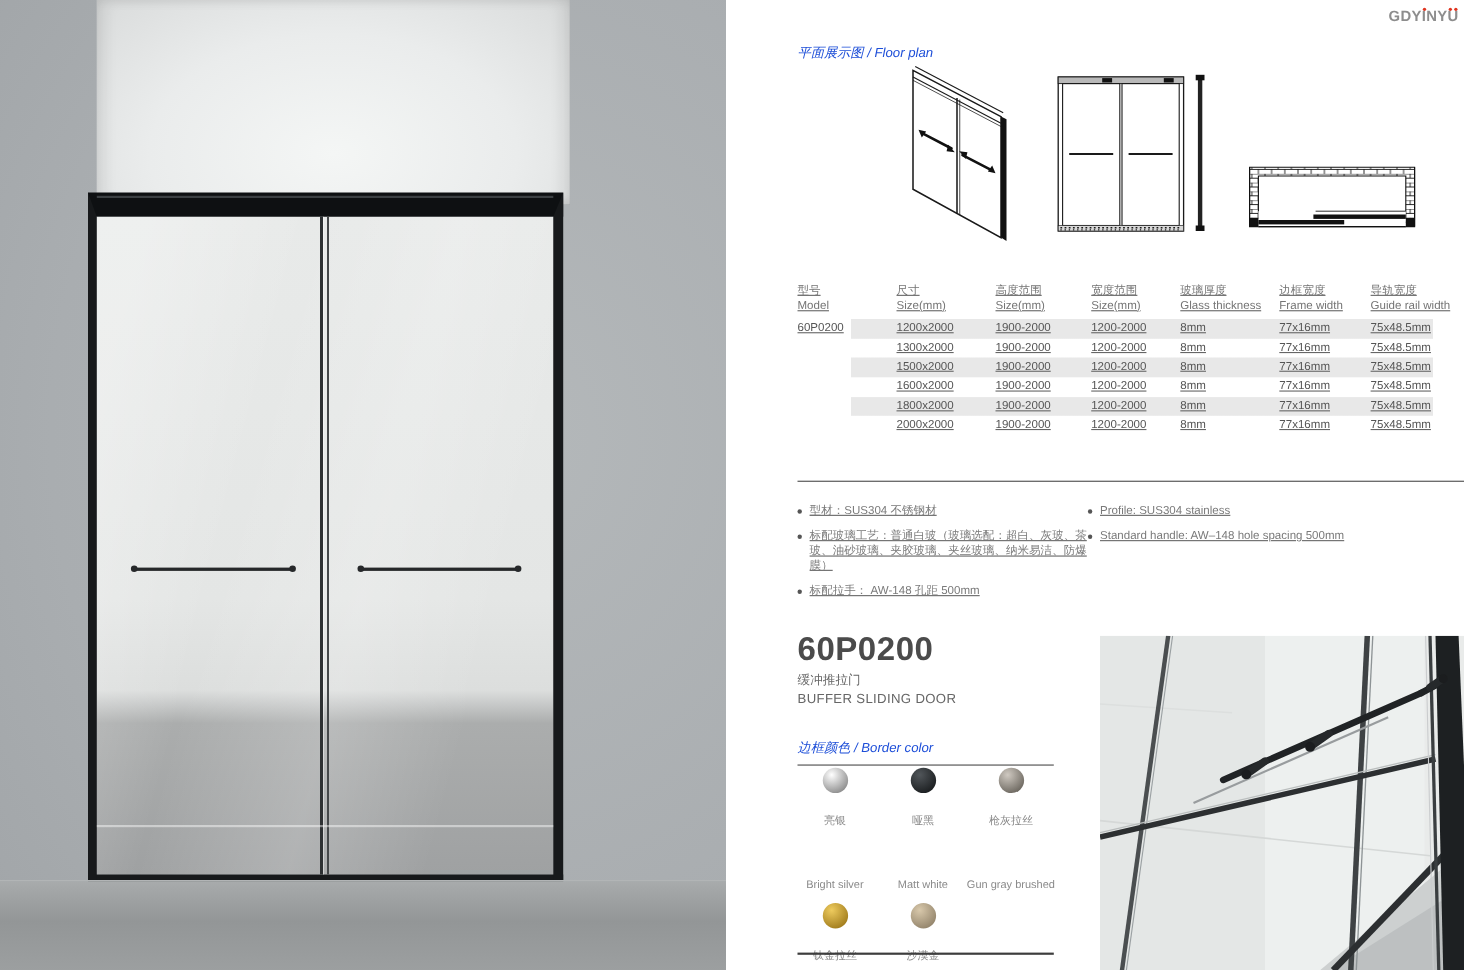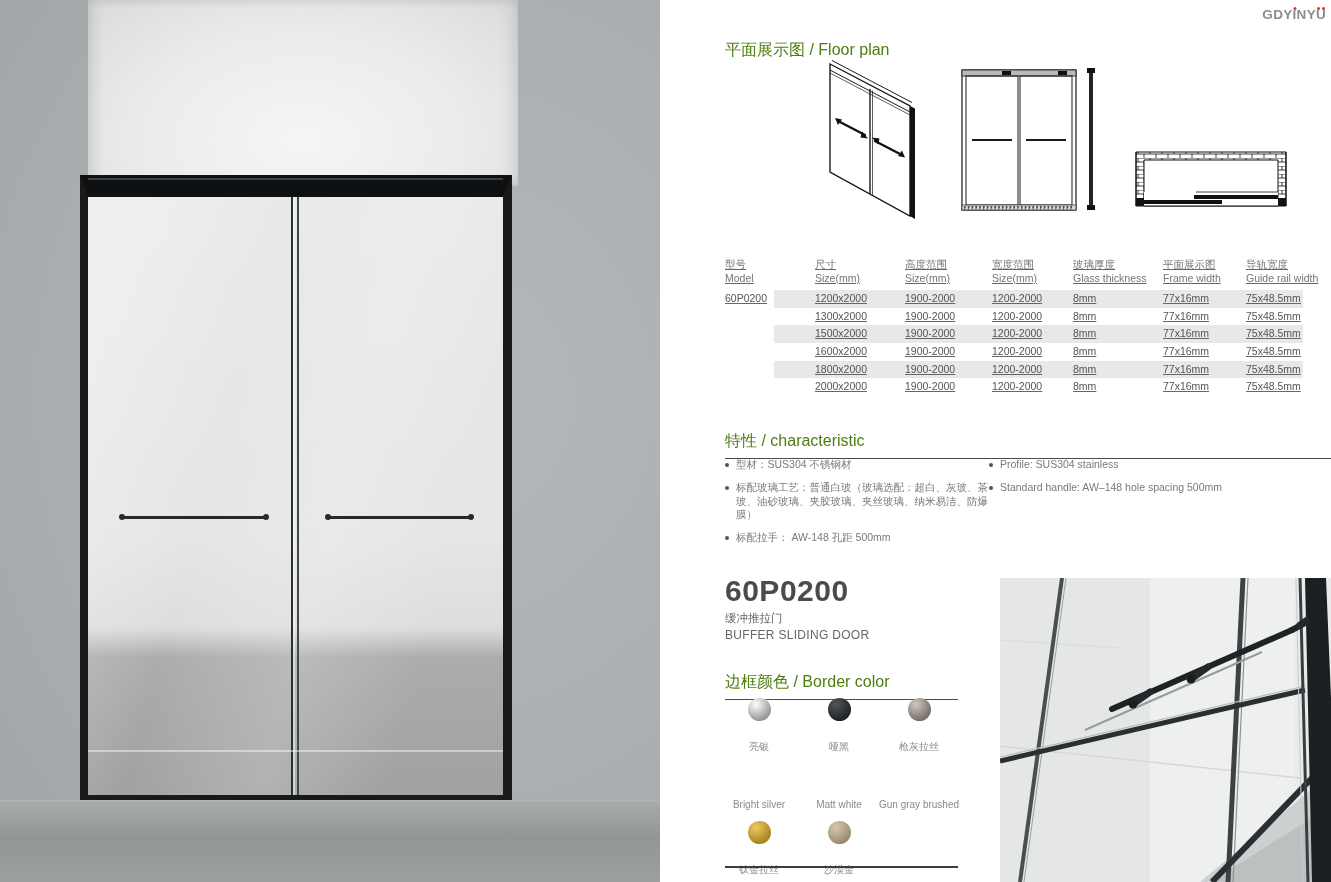--- a/index.html
+++ b/index.html
@@ -61,21 +61,21 @@
   .logo .li-dot::after{
     content:""; position:absolute; left:50%; transform:translateX(-50%); top:0;
     width:3px; height:3px; border-radius:50%; background:var(--accent);
   }
   .logo .lu-uml::after{
     content:""; position:absolute; left:calc(50% - 4px); top:0;
     width:3px; height:3px; border-radius:50%; background:var(--accent);
     box-shadow:5px 0 0 var(--accent);
   }
 
-  .sec-title{ font-size:16px; color:#4d7c0f; }
+  .sec-title{ font-size:12px; color:#1d4ed8;font-style:italic; }
   .fp-title{ position:absolute; left:65px; top:40px; }
 
   .dwg{ position:absolute; }
   .dwg-persp{ left:148px; top:58px; }
   .dwg-front{ left:298px; top:62px; }
   .dwg-plan{ left:472px; top:142px; }
 
   
   .spec-table{ position:absolute; left:65px; top:258px; width:606px; font-size:10.5px;text-decoration:underline; }
   .thead,.tr{ display:grid; grid-template-columns:90px 90px 87px 81px 90px 83px 85px; }
@@ -83,21 +83,21 @@
   .th{ color:#757575; line-height:13.5px; }
   .tr{ height:17.7px; line-height:17.7px; color:#555; }
   .tr.striped{
     background:linear-gradient(to right, transparent 49px, var(--stripe) 49px, var(--stripe) 578px, transparent 578px);
   }
   .td.model{ color:#555; }
 
   
   .char{ position:absolute; left:65px; top:431px; width:606px; }
   .char .rule{ margin-top:6px; border-top:1px solid #4a4a4a; width:606px; }
-  .blist{ list-style:none; margin:0; padding:0; position:absolute; top:27px; }
+  .blist{ list-style:none; margin:0; padding:0; position:absolute; top:27px;text-decoration:underline; }
   .blist.left{ left:0; width:268px; }
   .blist.right{ left:264px; width:331px; }
   .bullet{ display:flex; gap:7px; margin-bottom:9px; font-size:10.5px; color:#7a7a7a; line-height:13.8px; }
   .bullet .dot{ flex:none; width:4px; height:4px; border-radius:50%; background:#555; margin-top:5px; }
 
   
   .product{ position:absolute; left:65px; top:574px; }
   .pcode{ font-size:30px; font-weight:bold; color:#4b4b4b; letter-spacing:.5px; }
   .pzh{ font-size:11.5px; color:#666; margin-top:3px; }
   .pen{ font-size:12px; color:#666; margin-top:2px; letter-spacing:.3px; }
@@ -215,21 +215,21 @@
           </div>
           <div class="th">
             <div class="th-zh">宽度范围</div>
             <div class="th-en">Size(mm)</div>
           </div>
           <div class="th">
             <div class="th-zh">玻璃厚度</div>
             <div class="th-en">Glass thickness</div>
           </div>
           <div class="th">
-            <div class="th-zh">平面展示图</div>
+            <div class="th-zh">边框宽度</div>
             <div class="th-en">Frame width</div>
           </div>
           <div class="th">
             <div class="th-zh">导轨宽度</div>
             <div class="th-en">Guide rail width</div>
           </div>
         </div>
       <div class="tbody">
           <div class="tr striped">
             <div class="td model">60P0200</div>
@@ -282,21 +282,20 @@
             <div class="td">1900-2000</div>
             <div class="td">1200-2000</div>
             <div class="td">8mm</div>
             <div class="td">77x16mm</div>
             <div class="td">75x48.5mm</div>
           </div>
         </div>
     </div>
 
     <div class="char">
-      <div class="sec-title">特性 / characteristic</div>
       <div class="rule"></div>
       <ul class="blist left">
           <li class="bullet">
             <span class="dot"></span>
             <span class="btext">型材：SUS304 不锈钢材</span>
           </li>
           <li class="bullet">
             <span class="dot"></span>
             <span class="btext">标配玻璃工艺：普通白玻（玻璃选配：超白、灰玻、茶玻、油砂玻璃、夹胶玻璃、夹丝玻璃、纳米易洁、防爆膜）</span>
           </li>

